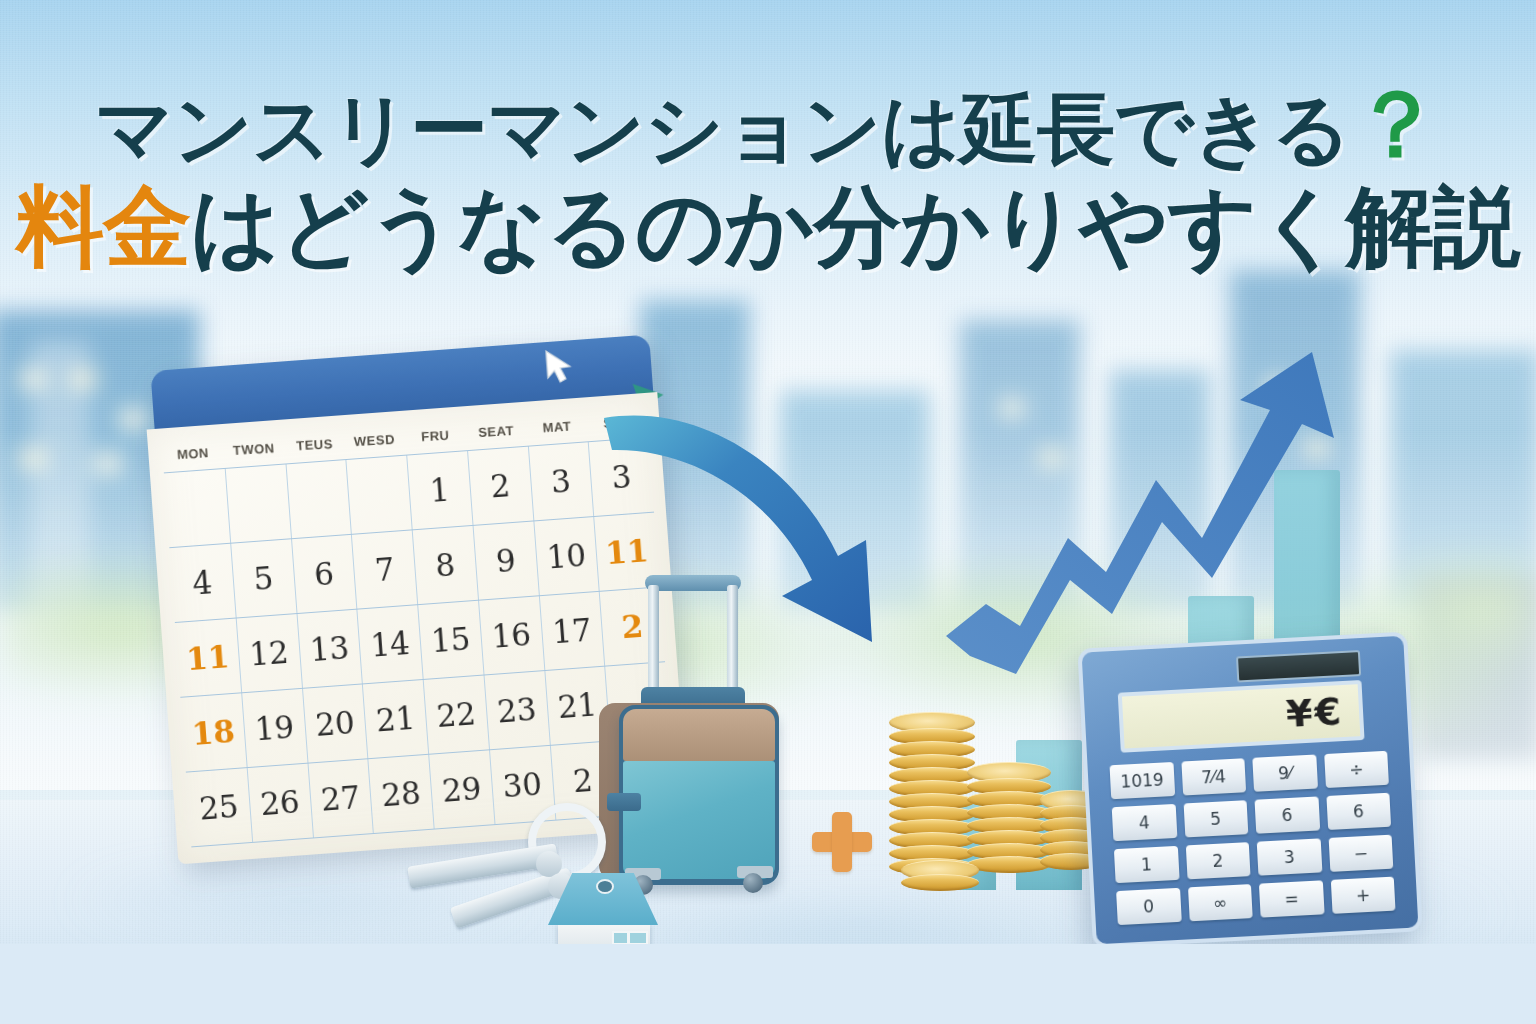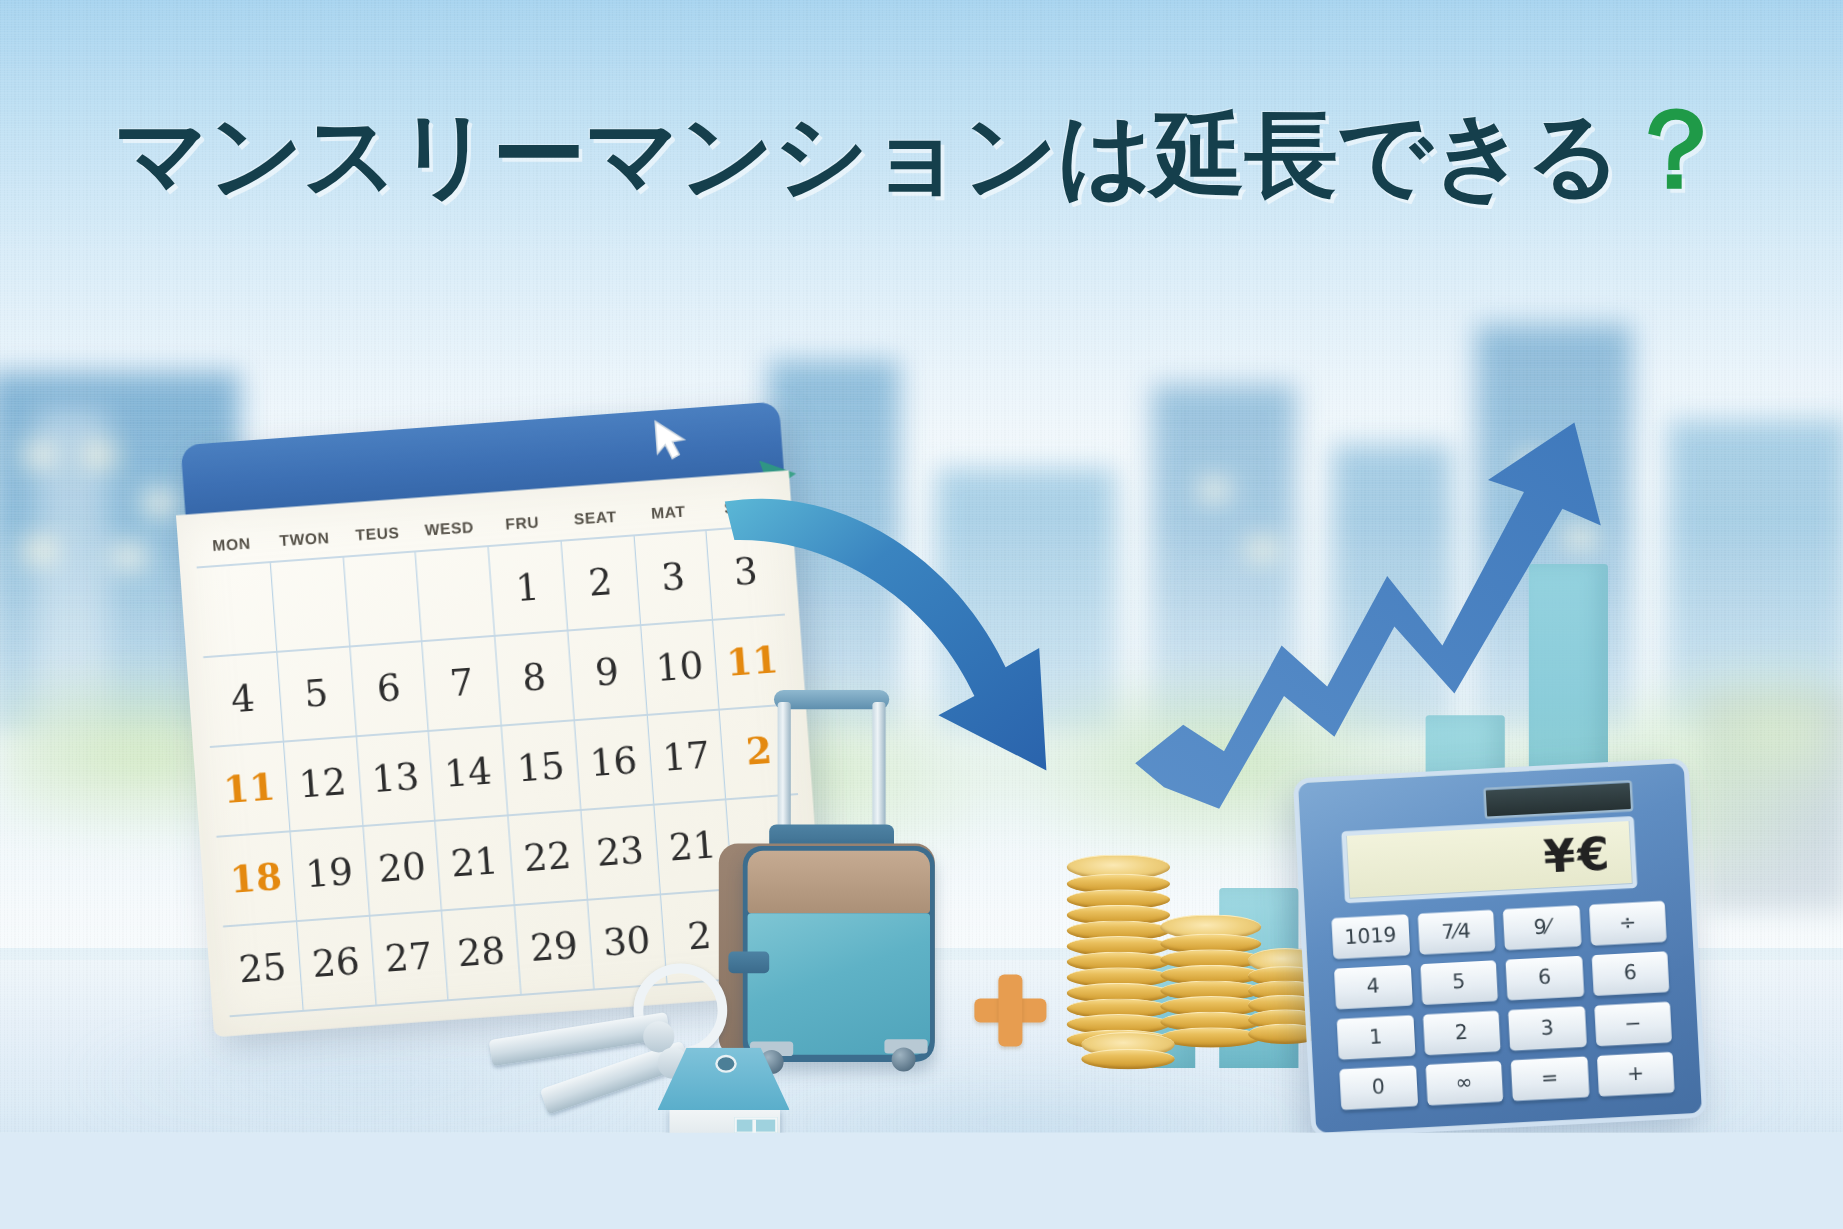--- a/index.html
+++ b/index.html
@@ -253,20 +253,23 @@
   </div>
 
   <div class="bg-green"></div>
   <div class="bg-haze"></div>
   <div class="bg-floor"></div>
   <div class="floor-wash"></div>
 
   <div class="headline">
     <div class="hl-line hl1">
       <span class="t-teal">マンスリーマンションは</span><span class="t-teal">延長できる</span><span class="t-green">？</span>
+    </div>
+    <div class="hl-line hl2">
+      <span class="t-orange">料金</span><span class="t-teal">はどうなるのか分かりやすく解説</span>
     </div>
   </div>
 
   <div class="bar-chart">
     <div class="bar" style="left:0px;width:66px;height:92px;"></div>
     <div class="bar" style="left:86px;width:66px;height:150px;"></div>
     <div class="bar" style="left:172px;width:66px;height:218px;"></div>
     <div class="bar" style="left:258px;width:66px;height:294px;"></div>
     <div class="bar" style="left:344px;width:66px;height:420px;"></div>
   </div>

